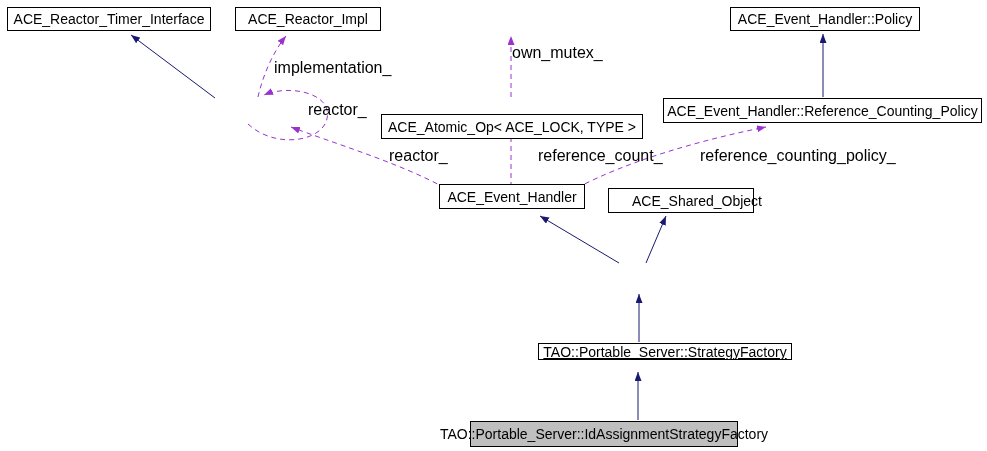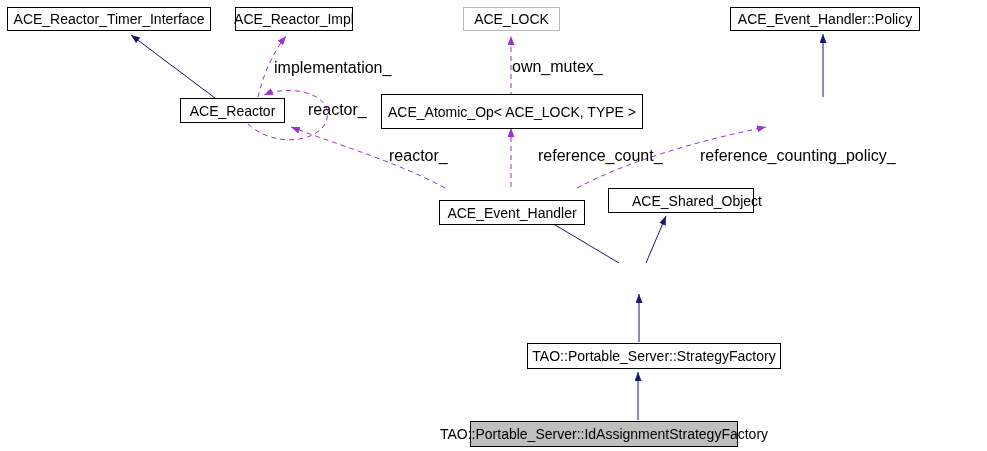--- a/index.html
+++ b/index.html
@@ -67,43 +67,42 @@
     <path class="e-use" marker-end="url(#arr-use)" d="M 258,97 C 263,75 273,52 286,36"></path>
     <path class="e-use" marker-end="url(#arr-use)" d="M 511,97 L 511,36"></path>
     <path class="e-use" marker-end="url(#arr-use)" d="M 511,187 L 511,128"></path>
     <path class="e-use" marker-end="url(#arr-use)" d="M 445,188 C 400,163 330,142 291,127"></path>
     <path class="e-use" marker-end="url(#arr-use)" d="M 577,188 C 625,162 700,140 766,127"></path>
     <path class="e-use" marker-end="url(#arr-use)" d="M 248,124 C 278,152 333,140 327,110 C 323,92 288,85 264,95"></path>
   </svg>
 
   <div class="node" style="left:7px;top:7px;width:204px;height:24px;">ACE_Reactor_Timer_Interface</div>
 
-  <div class="node" style="left:235px;top:7px;width:118px;height:24px;">ACE_Reactor_Impl</div>
+  <div class="node" style="left:235px;top:7px;width:146px;height:24px;">ACE_Reactor_Impl</div>
 
-  <div class="node template" style="left:463px;top:7px;width:97px;height:24px;">ACE_LOCK</div>
 
   <div class="node" style="left:730px;top:7px;width:190px;height:24px;">ACE_Event_Handler::Policy</div>
 
-  <div class="node" style="left:180px;top:98px;width:105px;height:25px;">ACE_Reactor</div>
 
-  <div class="node" style="left:381px;top:94px;width:262px;height:35px;">ACE_Atomic_Op&lt; ACE_LOCK, TYPE &gt;</div>
+  <div class="node" style="left:381px;top:114px;width:262px;height:25px;">ACE_Atomic_Op&lt; ACE_LOCK, TYPE &gt;</div>
 
+  <div class="node" style="left:663px;top:98px;width:319px;height:25px;">ACE_Event_Handler::Reference_Counting_Policy</div>
 
-  <div class="node" style="left:439px;top:200px;width:146px;height:25px;">ACE_Event_Handler</div>
+  <div class="node" style="left:439px;top:184px;width:146px;height:25px;">ACE_Event_Handler</div>
 
   <div class="node" style="left:608px;top:188px;width:146px;height:25px;padding-left:32px;">ACE_Shared_Object</div>
 
 
-  <div class="node" style="left:527px;top:343px;width:254px;height:26px;">TAO::Portable_Server::StrategyFactory</div>
+  <div class="node" style="left:538px;top:343px;width:254px;height:17px;text-decoration:underline;">TAO::Portable_Server::StrategyFactory</div>
 
   <div class="node selected" style="left:470px;top:421px;width:268px;height:26px;">TAO::Portable_Server::IdAssignmentStrategyFactory</div>
 
   <div class="edge-label" style="left:274px;top:59px;">implementation_</div>
 
-  <div class="edge-label" style="left:512px;top:58px;">own_mutex_</div>
+  <div class="edge-label" style="left:512px;top:44px;">own_mutex_</div>
 
   <div class="edge-label" style="left:308px;top:101px;">reactor_</div>
 
   <div class="edge-label" style="left:389px;top:147px;">reactor_</div>
 
   <div class="edge-label" style="left:538px;top:147px;">reference_count_</div>
 
   <div class="edge-label" style="left:692px;top:147px;margin-left:8px;">reference_counting_policy_</div>
 
 </div>

